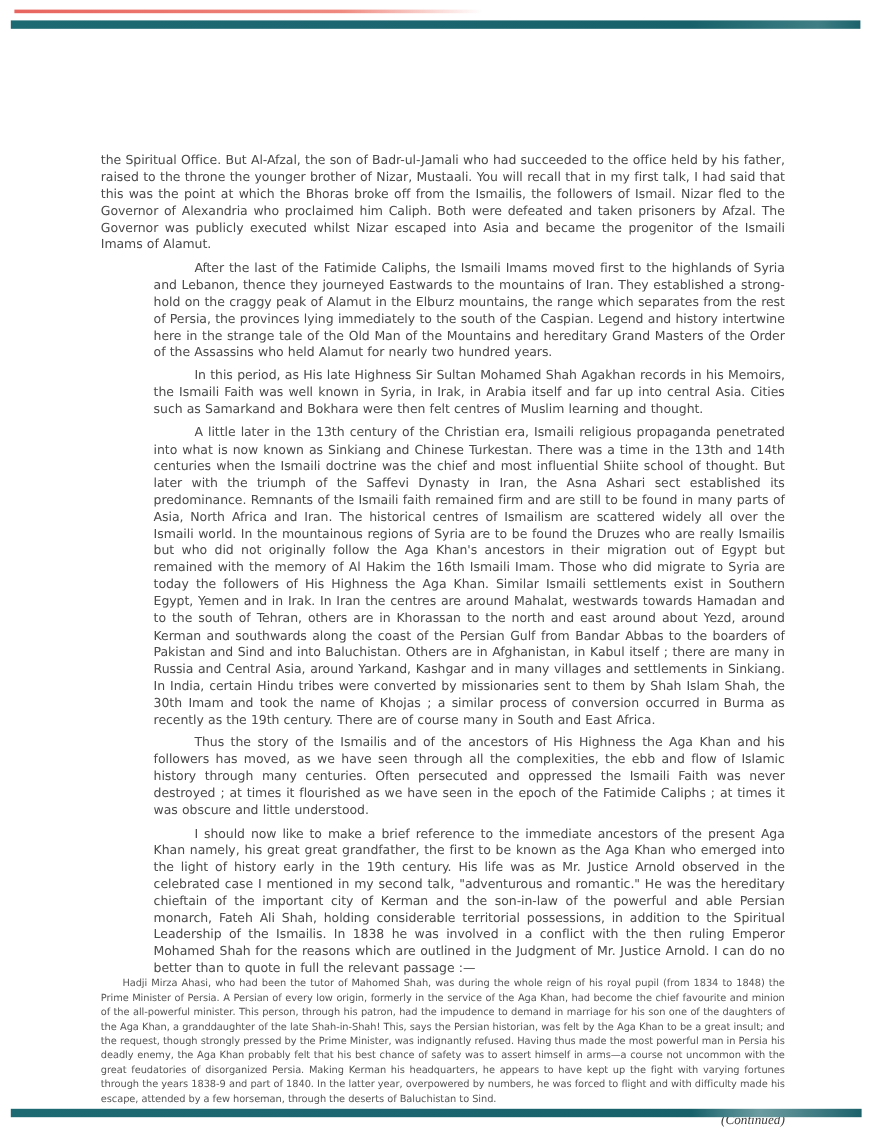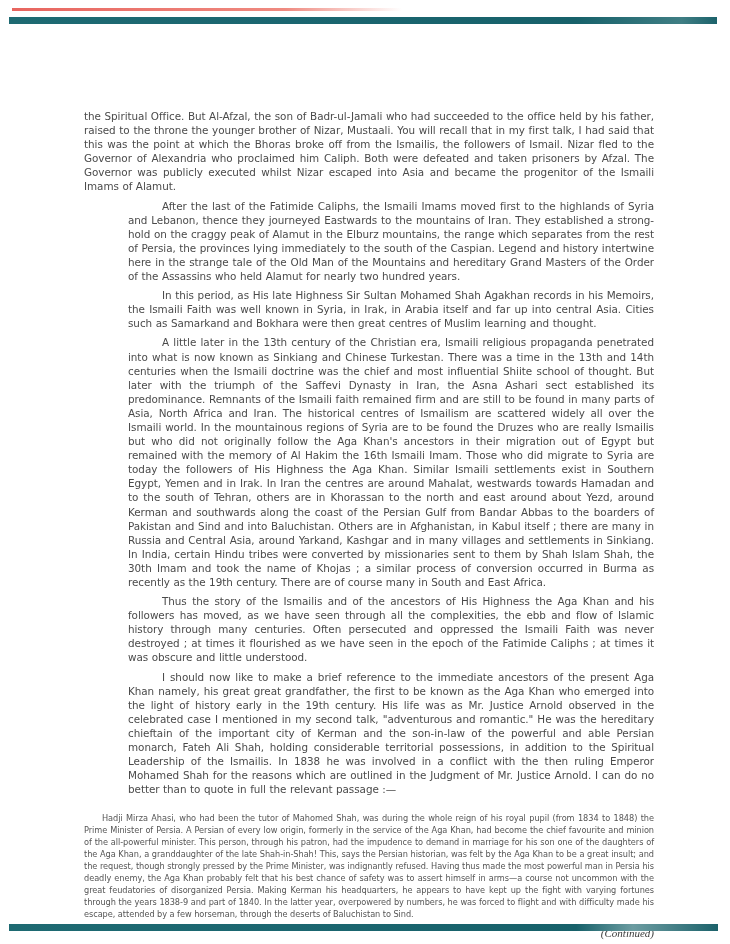--- a/index.html
+++ b/index.html
@@ -35,21 +35,21 @@
       position: absolute;
       left: 9px;
       top: 924px;
       width: 709px;
       height: 7px;
       background: linear-gradient(to right, #1e6a72 0%, #1b6670 40%, #17616a 80%, #6c9ca1 88%, #1c626b 100%);
     }
     .page {
       position: absolute;
       left: 84px;
-      top: 109px;
+      top: 127px;
       width: 570px;
     }
     .para {
       font-size: 10.4px;
       line-height: 14.1px;
       text-align: justify;
       margin: 0;
       letter-spacing: -0.05px;
       word-spacing: 0.3px;
     }
@@ -58,21 +58,21 @@
       margin-top: 5px;
       margin-left: 44px;
     }
     .para.first {
       text-indent: 0;
     }
     .quote {
       font-size: 8.2px;
       line-height: 11.9px;
       text-align: justify;
-      margin: 17px 0 0 0;
+      margin: 0 0 0 0;
       padding-left: 0;
       text-indent: 18px;
       color: #555555;
       letter-spacing: -0.05px;
     }
     .continued {
       text-align: right;
       margin-top: 6px;
       font-family: "Liberation Serif", serif;
       font-style: italic;
@@ -82,21 +82,21 @@
   </style>
 </head>
 <body>
 
 <div class="top-red-rule"></div>
 <div class="top-teal-band"></div>
 
 <div class="page">
   <p class="para first">the Spiritual Office.  But Al-Afzal, the son of Badr-ul-Jamali who had succeeded to the office held by his father, raised to the throne the younger brother of Nizar, Mustaali.  You will recall that in my first talk, I had said that this was the point at which the Bhoras broke off from the Ismailis, the followers of Ismail.  Nizar fled to the Governor of Alexandria who proclaimed him Caliph.  Both were defeated and taken prisoners by Afzal.  The Governor was publicly executed whilst Nizar escaped into Asia and became the progenitor of the Ismaili Imams of Alamut.</p>
   <p class="para indent">After the last of the Fatimide Caliphs, the Ismaili Imams moved first to the highlands of Syria and Lebanon, thence they journeyed Eastwards to the mountains of Iran.  They established a strong-hold on the craggy peak of Alamut in the Elburz mountains, the range which separates from the rest of Persia, the provinces lying immediately to the south of the Caspian.  Legend and history intertwine here in the strange tale of the Old Man of the Mountains and hereditary Grand Masters of the Order of the Assassins who held Alamut for nearly two hundred years.</p>
-  <p class="para indent">In this period, as His late Highness Sir Sultan Mohamed Shah Agakhan records in his Memoirs, the Ismaili Faith was well known in Syria, in Irak, in Arabia itself and far up into central Asia.  Cities such as Samarkand and Bokhara were then great centres of Muslim learning and thought.</p>
+  <p class="para indent">In this period, as His late Highness Sir Sultan Mohamed Shah Agakhan records in his Memoirs, the Ismaili Faith was well known in Syria, in Irak, in Arabia itself and far up into central Asia.  Cities such as Samarkand and Bokhara were then felt centres of Muslim learning and thought.</p>
   <p class="para indent">A little later in the 13th century of the Christian era, Ismaili religious propaganda penetrated into what is now known as Sinkiang and Chinese Turkestan.  There was a time in the 13th and 14th centuries when the Ismaili doctrine was the chief and most influential Shiite school of thought.  But later with the triumph of the Saffevi Dynasty in Iran, the Asna Ashari sect established its predominance.   Remnants of the Ismaili faith remained firm and are still to be found in many parts of Asia, North Africa and Iran.  The historical centres of Ismailism are scattered widely all over the Ismaili world.  In the mountainous regions of Syria are to be found the Druzes who are really Ismailis but who did not originally follow the Aga Khan's ancestors in their migration out of Egypt but remained with the memory of Al Hakim the 16th Ismaili Imam.  Those who did migrate to Syria are today the followers of His Highness the Aga Khan.  Similar Ismaili settlements exist in Southern Egypt, Yemen and in Irak. In Iran the centres are around Mahalat, westwards towards Hamadan and to the south of Tehran, others are in Khorassan to the north and east around about Yezd, around Kerman and southwards along the coast of the Persian Gulf from Bandar Abbas to the boarders of Pakistan and Sind and into Baluchistan.  Others are in Afghanistan, in Kabul itself ;  there are many in Russia and Central Asia, around Yarkand, Kashgar and in many villages and settlements in Sinkiang.  In India, certain Hindu tribes were converted by missionaries sent to them by Shah Islam Shah, the 30th Imam and took the name of Khojas ;  a similar process of conversion occurred in Burma as recently as the 19th century.   There are of course many in South and East Africa.</p>
   <p class="para indent">Thus the story of the Ismailis and of the ancestors of His Highness the Aga Khan and his followers has moved, as we have seen through all the complexities, the ebb and flow of Islamic history through many centuries. Often persecuted and oppressed the Ismaili Faith was never destroyed ;  at times it flourished as we have seen in the epoch of the Fatimide Caliphs ;  at times it was obscure and little understood.</p>
   <p class="para indent">I should now like to make a brief reference to the immediate ancestors of the present Aga Khan namely, his great great grandfather, the first to be known as the Aga Khan who emerged into the light of history early in the 19th century.  His life was as Mr. Justice Arnold observed in the celebrated case I mentioned in my second talk, "adventurous and romantic."  He was the hereditary chieftain of the important city of Kerman and the son-in-law of the powerful and able Persian monarch, Fateh Ali Shah, holding considerable territorial possessions, in addition to the Spiritual Leadership of the Ismailis.  In 1838 he was involved in a conflict with the then ruling Emperor Mohamed Shah for the reasons which are outlined in the Judgment of Mr. Justice Arnold.  I can do no better than to quote in full the relevant passage :—</p>
   <p class="quote">Hadji Mirza Ahasi, who had been the tutor of Mahomed Shah, was during the whole reign of his royal pupil (from 1834 to 1848) the Prime Minister of Persia.  A Persian of every low origin, formerly in the service of the Aga Khan, had become the chief favourite and minion of the all-powerful minister.  This person, through his patron, had the impudence to demand in marriage for his son one of the daughters of the Aga Khan, a granddaughter of the late Shah-in-Shah! This, says the Persian historian, was felt by the Aga Khan to be a great insult; and the request, though strongly pressed by the Prime Minister, was indignantly refused.  Having thus made the most powerful man in Persia his deadly enemy, the Aga Khan probably felt that his best chance of safety was to assert himself in arms—a course not uncommon with the great feudatories of disorganized Persia.  Making Kerman his headquarters, he appears to have kept up the fight with varying fortunes through the years 1838-9 and part of 1840.  In the latter year, overpowered by numbers, he was forced to flight and with difficulty made his escape, attended by a few horseman, through the deserts of Baluchistan to Sind.</p>
   <div class="continued">(Continued)</div>
 </div>
 
 <div class="bottom-teal-band"></div>
 
 </body></html>

